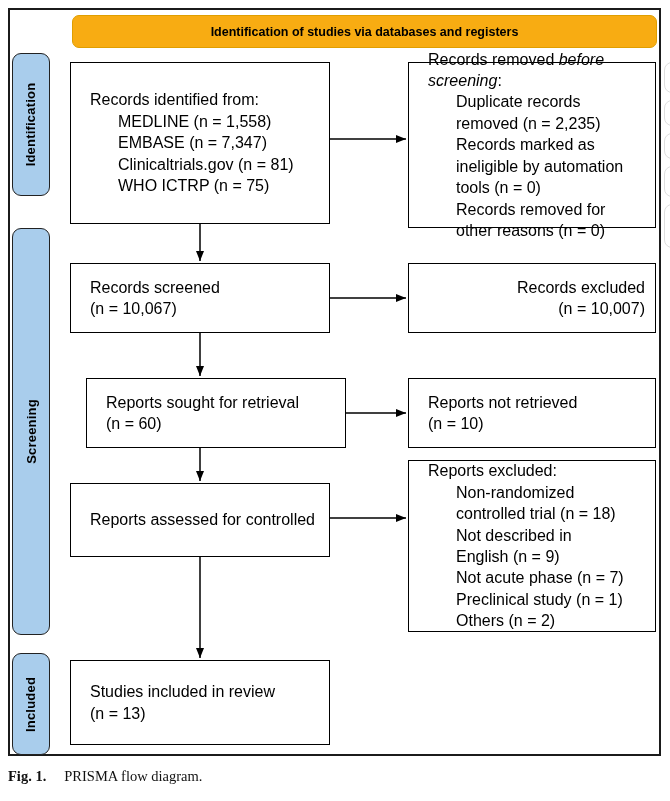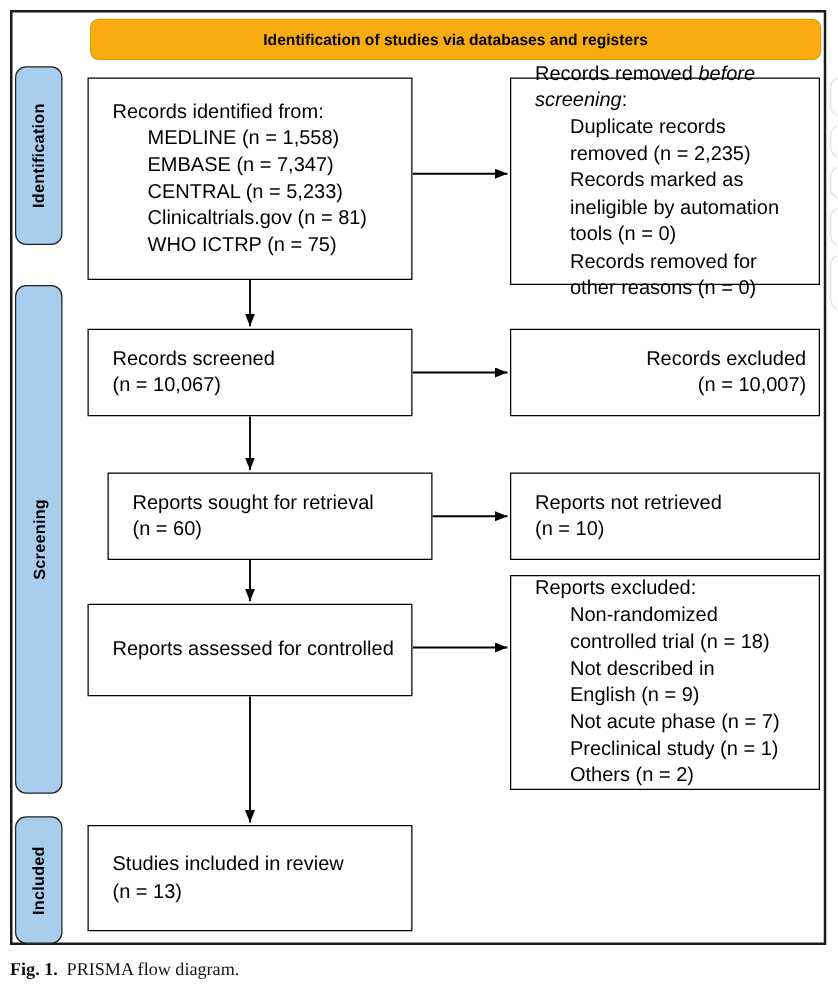--- a/index.html
+++ b/index.html
@@ -40,21 +40,21 @@
   .title-narrow{max-width:205px;}
   .arrows{position:absolute;left:0;top:0;width:670px;height:801px;pointer-events:none;}
   .fragment{
     position:absolute;left:664px;width:22px;
     border:1.5px solid #dedede;border-radius:8px;box-sizing:border-box;background:#fff;
   }
   .caption{
     position:absolute;left:8px;top:768px;width:650px;
     font-family:"Liberation Serif",serif;font-size:14.5px;color:#111;
   }
-  .caption .lbl{font-weight:bold;margin-right:7px;text-align:center;}
+  .caption .lbl{font-weight:bold;margin-right:18px;text-align:center;}
 </style>
 </head>
 <body>
 
 <div class="canvas">
 
   <div class="frame"></div>
 
   <div class="fragment" style="top:62px;height:31px;"></div>
   <div class="fragment" style="top:100px;height:26px;"></div>
@@ -89,21 +89,20 @@
     <line x1="330" y1="139" x2="406" y2="139" stroke="#000" stroke-width="1.5" marker-end="url(#ah)"></line>
     <line x1="330" y1="298" x2="406" y2="298" stroke="#000" stroke-width="1.5" marker-end="url(#ah)"></line>
     <line x1="330" y1="413" x2="406" y2="413" stroke="#000" stroke-width="1.5" marker-end="url(#ah)"></line>
     <line x1="330" y1="518" x2="406" y2="518" stroke="#000" stroke-width="1.5" marker-end="url(#ah)"></line>
   </svg>
 
   <div class="box" style="left:70px;top:62px;width:260px;height:162px;">
     <div>Records identified from:</div>
     <div class="indent">MEDLINE (n = 1,558)</div>
     <div class="indent">EMBASE (n = 7,347)</div>
-    <div class="indent">CENTRAL (n = 5,233)</div>
     <div class="indent">Clinicaltrials.gov (n = 81)</div>
     <div class="indent">WHO ICTRP (n = 75)</div>
   </div>
 
   <div class="box" style="left:70px;top:263px;width:260px;height:70px;">
     <div>Records screened</div>
     <div>(n = 10,067)</div>
   </div>
 
   <div class="box" style="left:70px;top:378px;width:260px;height:70px;margin-left:16px;">

